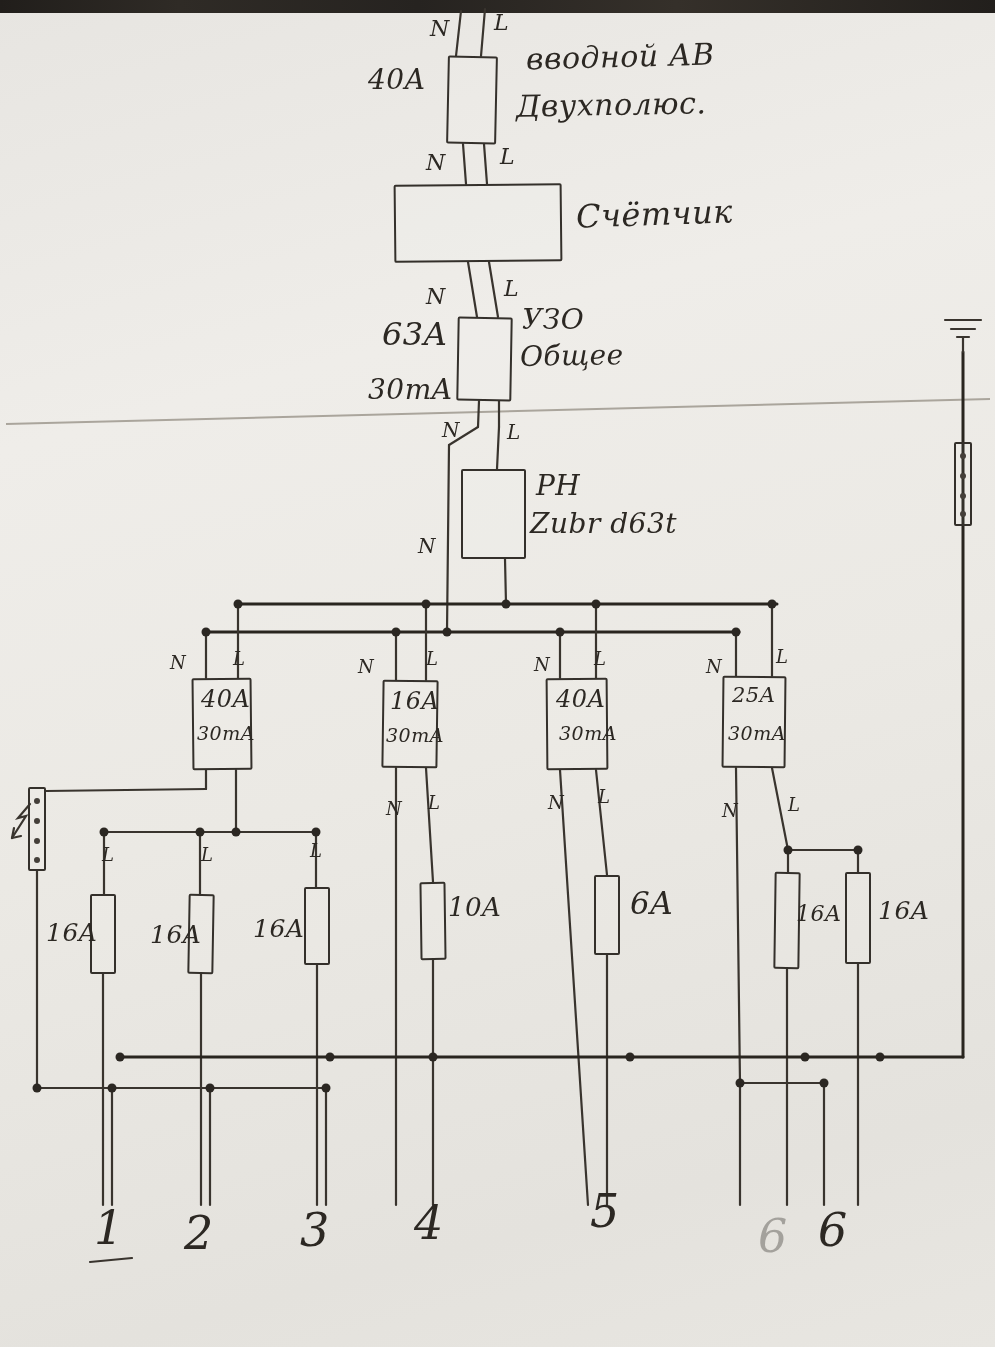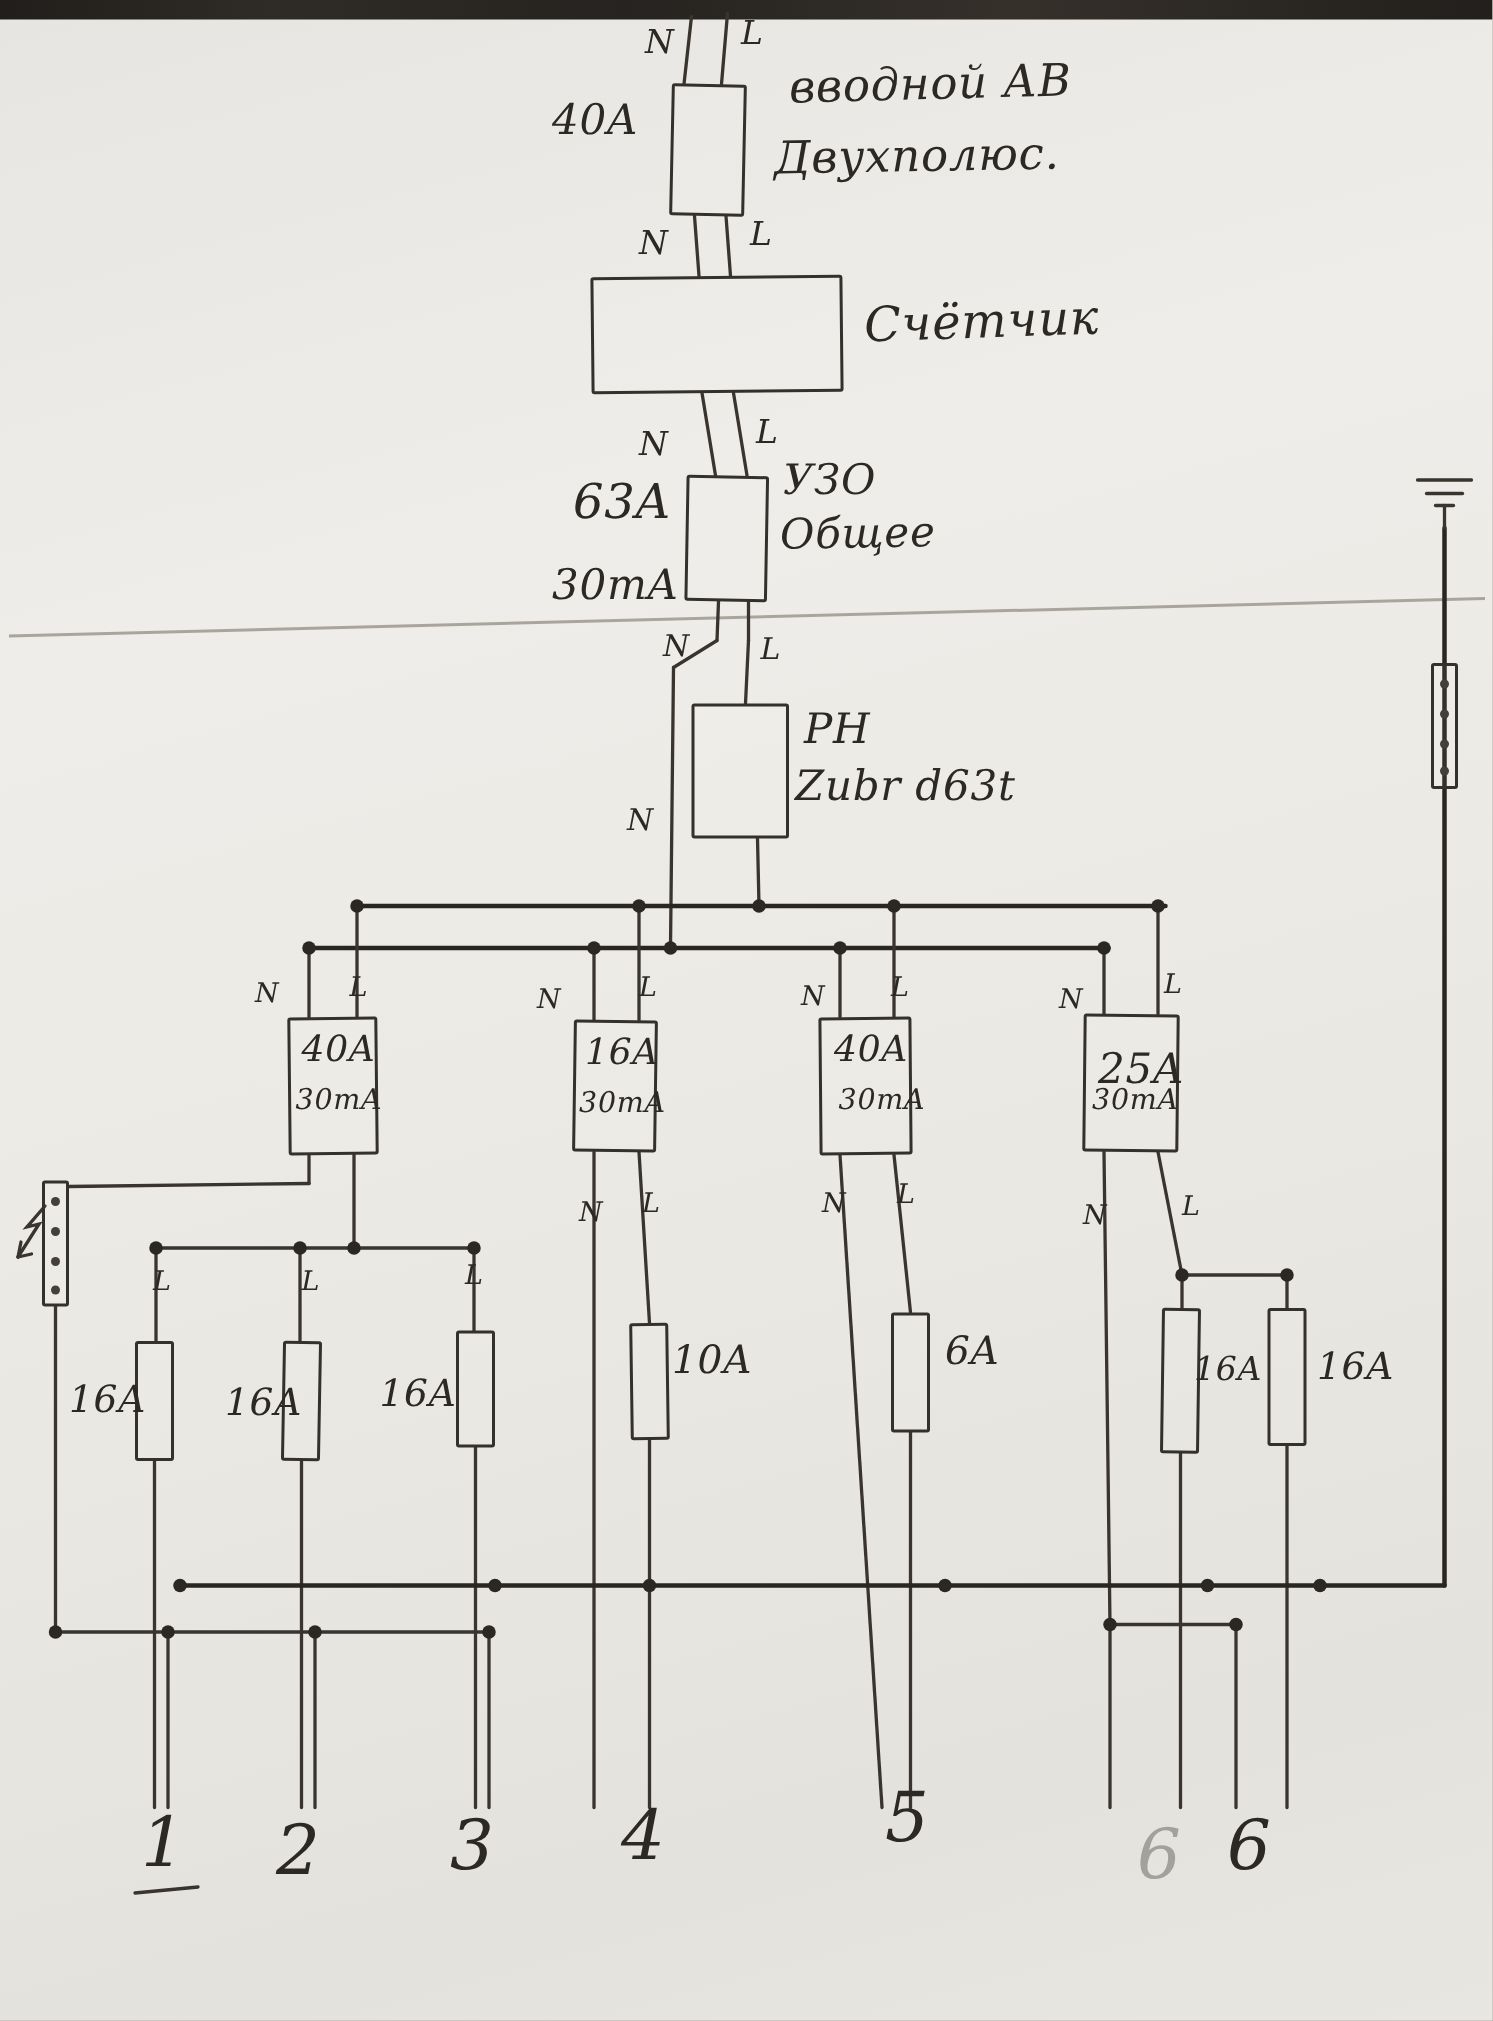--- a/index.html
+++ b/index.html
@@ -222,38 +222,38 @@
   <div class="lbl" style="left:390px;top:689px;font-size:24px">16A</div>
   <div class="lbl" style="left:386px;top:726px;font-size:19px">30mA</div>
 
   <div class="lbl" style="left:534px;top:656px;font-size:18px">N</div>
   <div class="lbl" style="left:594px;top:650px;font-size:18px">L</div>
   <div class="lbl" style="left:556px;top:687px;font-size:24px">40A</div>
   <div class="lbl" style="left:559px;top:724px;font-size:19px">30mA</div>
 
   <div class="lbl" style="left:706px;top:658px;font-size:18px">N</div>
   <div class="lbl" style="left:776px;top:648px;font-size:18px">L</div>
-  <div class="lbl" style="left:732px;top:699px;font-size:28px">25A</div>
+  <div class="lbl" style="left:732px;top:685px;font-size:21px">25A</div>
   <div class="lbl" style="left:728px;top:724px;font-size:19px">30mA</div>
 
   <div class="lbl" style="left:102px;top:846px;font-size:18px">L</div>
   <div class="lbl" style="left:201px;top:846px;font-size:18px">L</div>
   <div class="lbl" style="left:310px;top:842px;font-size:18px">L</div>
 
   <div class="lbl" style="left:46px;top:920px;font-size:25px">16A</div>
   <div class="lbl" style="left:150px;top:922px;font-size:25px">16A</div>
   <div class="lbl" style="left:253px;top:916px;font-size:25px">16A</div>
 
   <div class="lbl" style="left:386px;top:800px;font-size:18px">N</div>
   <div class="lbl" style="left:428px;top:794px;font-size:18px">L</div>
   <div class="lbl" style="left:448px;top:894px;font-size:26px">10A</div>
 
   <div class="lbl" style="left:548px;top:794px;font-size:18px">N</div>
   <div class="lbl" style="left:598px;top:788px;font-size:18px">L</div>
-  <div class="lbl" style="left:630px;top:888px;font-size:26px">6A</div>
+  <div class="lbl" style="left:630px;top:888px;font-size:31px">6A</div>
 
   <div class="lbl" style="left:722px;top:802px;font-size:18px">N</div>
   <div class="lbl" style="left:788px;top:796px;font-size:18px">L</div>
   <div class="lbl" style="left:796px;top:903px;font-size:22px">16A</div>
   <div class="lbl" style="left:878px;top:898px;font-size:25px">16A</div>
 
   <div class="lbl" style="left:94px;top:1205px;font-size:46px">1</div>
   <div class="lbl" style="left:184px;top:1210px;font-size:46px">2</div>
   <div class="lbl" style="left:300px;top:1207px;font-size:46px">3</div>
   <div class="lbl" style="left:414px;top:1200px;font-size:46px">4</div>

